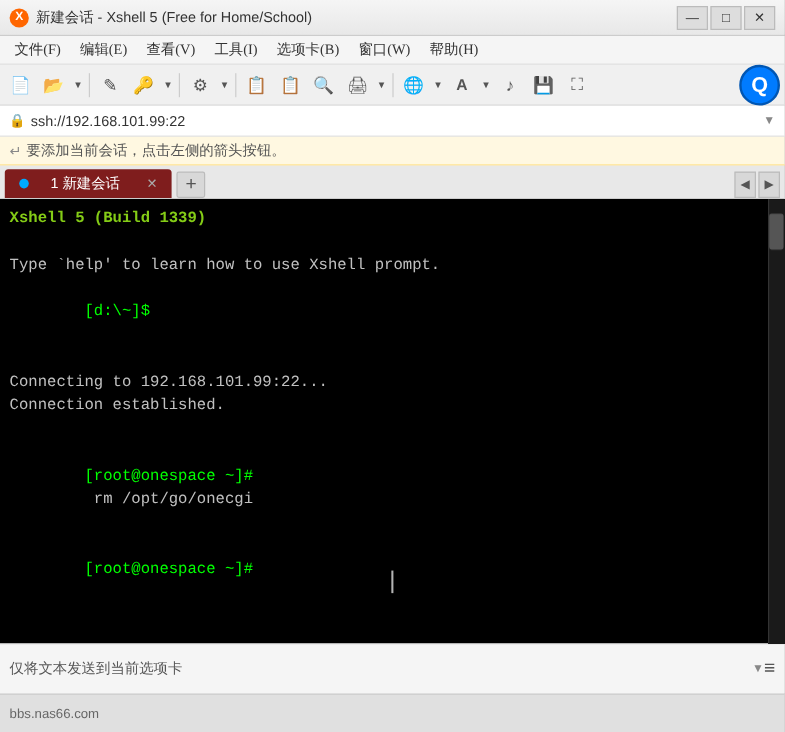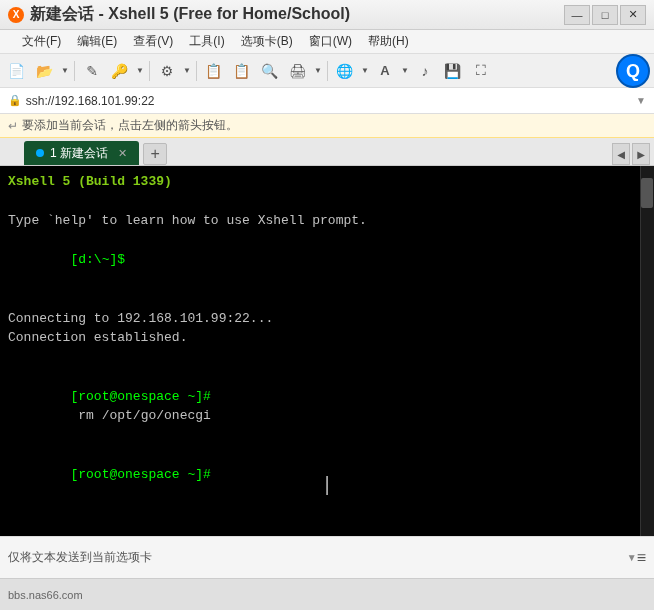--- a/index.html
+++ b/index.html
@@ -30,24 +30,23 @@
       background: #ff6600;
       border-radius: 50%;
       display: inline-flex;
       align-items: center;
       justify-content: center;
       font-size: 10px;
       color: white;
       font-weight: bold;
     }
     .title-bar-text {
-      font-size: 16px;
+      font-size: 12px;
       color: #333;
       flex: 1;
-      font-weight: bold;
     }
     .title-bar-controls {
       display: flex;
       gap: 2px;
     }
     .title-btn {
       width: 26px;
       height: 20px;
       background: #ddd;
       border: 1px solid #bbb;
@@ -59,21 +58,22 @@
       color: #333;
     }
 
     
     .menu-bar {
       background: #f5f5f5;
       border-bottom: 1px solid #ddd;
       height: 24px;
       display: flex;
       align-items: flex-start;
-      padding: 0 14px;
+      padding: 0 4px;
+      font-family: Liberation Serif, serif;
     }
     .menu-item {
       padding: 2px 8px;
       font-size: 12px;
       color: #333;
       cursor: pointer;
       height: 100%;
       display: flex;
       align-items: center;
     }
@@ -183,32 +183,31 @@
     .tab-bar {
       background: #e8e8e8;
       height: 28px;
       display: flex;
       align-items: flex-end;
       padding: 0 4px;
       border-bottom: 1px solid #ccc;
       position: relative;
     }
     .tab {
-      background: #14532d;
+      background: #7f1d1d;
       color: white;
       height: 24px;
       padding: 0 12px;
       display: flex;
       align-items: center;
       font-size: 12px;
       border-radius: 3px 3px 0 0;
       cursor: pointer;
       position: relative;
-      gap: 6px;
-      margin-left: 20px;
+      gap: 18px;
     }
     .tab-dot {
       width: 8px;
       height: 8px;
       background: #00aaff;
       border-radius: 50%;
     }
     .tab-close {
       font-size: 11px;
       color: #aaa;

